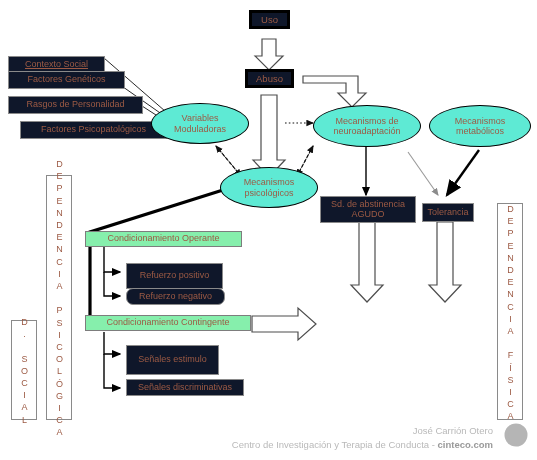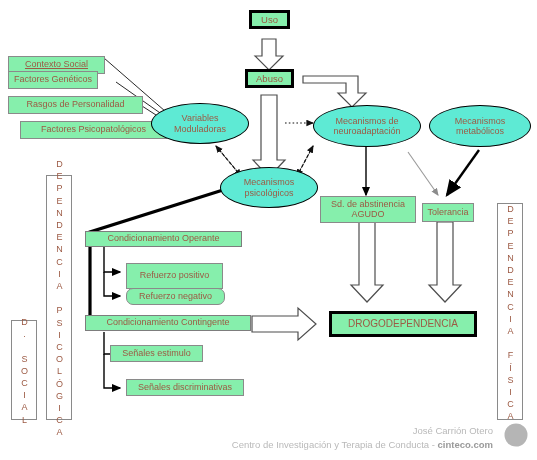--- a/index.html
+++ b/index.html
@@ -23,21 +23,21 @@
   }
   
   .node{
     position:absolute;
     box-sizing:border-box;
     display:flex;
     align-items:center;
     justify-content:center;
     text-align:center;
     color:#9c5a44;
-    background:#86efac;
+    background:#0f172a;
     line-height:1.05;
     white-space:nowrap;
   }
   .box-thin{
     border:1px solid #8a8a8a;
     font-size:9px;
   }
   .box-heavy{
     border:3px solid #000000;
     font-size:9.5px;
@@ -177,21 +177,21 @@
     <span>Uso</span>
   </div>
 
   <div class="node box-heavy" style="left:245px;top:69px;width:49px;height:19px;">
     <span>Abuso</span>
   </div>
 
   <div class="node box-thin" style="left:8px;top:56px;width:97px;height:18px;text-decoration:underline;">
     <span>Contexto Social</span>
   </div>
-  <div class="node box-thin" style="left:8px;top:71px;width:90px;height:18px;">
+  <div class="node box-thin" style="left:8px;top:71px;width:117px;height:18px;">
     <span>Factores Genéticos</span>
   </div>
   <div class="node box-thin" style="left:8px;top:96px;width:135px;height:18px;">
     <span>Rasgos de Personalidad</span>
   </div>
   <div class="node box-thin" style="left:20px;top:121px;width:147px;height:18px;">
     <span>Factores Psicopatológicos</span>
   </div>
 
   <div class="ellipse" style="left:151px;top:103px;width:98px;height:41px;">
@@ -242,31 +242,28 @@
   </div>
 
   <div class="node box-thin" style="left:126px;top:288px;width:99px;height:17px;border-radius:7px;">
     <span>Refuerzo negativo</span>
   </div>
 
   <div class="node box-gray" style="left:85px;top:315px;width:166px;height:16px;">
     <span>Condicionamiento Contingente</span>
   </div>
 
-  <div class="node box-thin" style="left:110px;top:345px;width:93px;height:17px;">
+  <div class="node box-thin" style="left:126px;top:345px;width:93px;height:30px;">
     <span>Señales estimulo</span>
   </div>
 
   <div class="node box-thin" style="left:126px;top:379px;width:118px;height:17px;">
     <span>Señales discriminativas</span>
   </div>
 
-  <div class="node box-heavy" style="left:329px;top:311px;width:148px;height:26px;font-size:10px;">
-    <span>DROGODEPENDENCIA</span>
-  </div>
 
   <div class="vbar" style="left:11px;top:320px;width:26px;height:100px;">
     <span class="vtext">D. SOCIAL</span>
   </div>
 
   <div class="vbar" style="left:46px;top:175px;width:26px;height:245px;">
     <span class="vtext">DEPENDENCIA PSICOLÓGICA</span>
   </div>
 
   <div class="vbar" style="left:497px;top:203px;width:26px;height:217px;">

